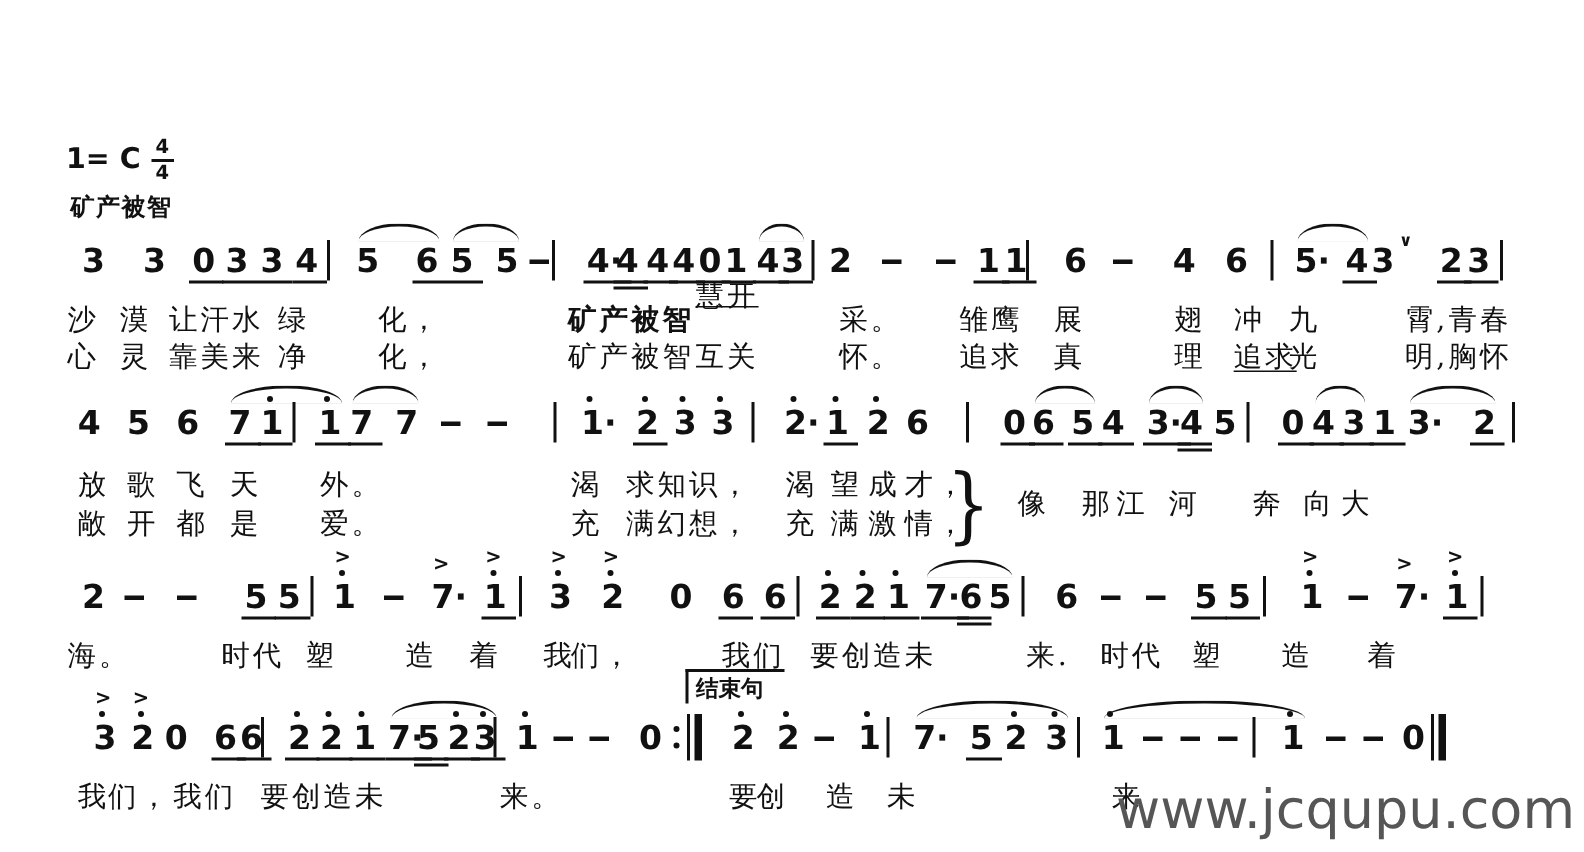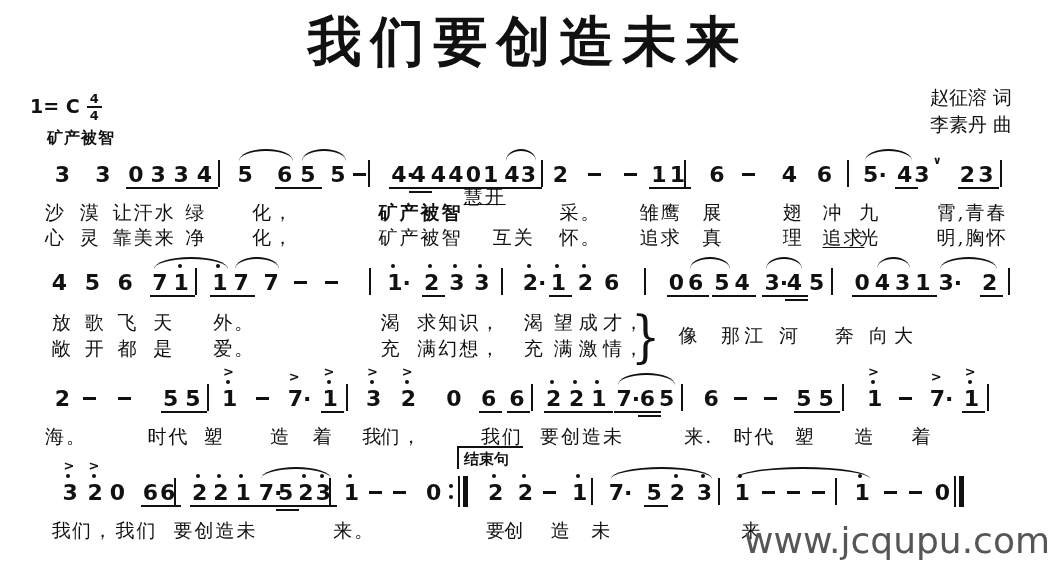--- a/index.html
+++ b/index.html
@@ -2,21 +2,21 @@
 <html><head>
 <meta charset="utf-8">
 <style>
   html,body{margin:0;padding:0;background:#e8e8e8;}
   .page{position:relative;width:1056px;height:568px;background:#ffffff;overflow:hidden;
         font-family:"DejaVu Sans",sans-serif;color:#111;}
   .title{position:absolute;top:6px;left:0;width:100%;text-align:center;margin:0;
          font:900 54px "DejaVu Serif",serif;letter-spacing:9px;}
   .credits{position:absolute;top:84px;right:44px;text-align:left;
            font:19px "DejaVu Serif",serif;line-height:27px;}
-  .keysig{position:absolute;left:30px;top:92px;font:bold 19px "DejaVu Sans",sans-serif;}
+  .keysig{position:absolute;left:44px;top:92px;font:bold 19px "DejaVu Sans",sans-serif;}
   .frac{display:inline-flex;flex-direction:column;vertical-align:middle;margin-left:7px;
         font:bold 13px "DejaVu Sans",sans-serif;line-height:13px;text-align:center;}
   .frac .fnum{border-bottom:2px solid #111;padding:0 3px 1px;}
   .frac .fden{padding-top:1px;}
   .tempo{position:absolute;left:47px;top:128px;font:bold 16px "DejaVu Sans",sans-serif;letter-spacing:1px;}
   .system{position:absolute;left:45px;width:967px;}
   .note{position:absolute;font:bold 22px "DejaVu Sans",sans-serif;line-height:26px;white-space:nowrap;}
   .note.dash{width:13px;height:3px;background:#111;}
   .ul{position:absolute;left:-2px;right:-6px;bottom:-1px;height:2px;background:#111;}
   .ul2{bottom:-5px;}
@@ -35,26 +35,21 @@
   .lyr.u{text-decoration:underline;text-underline-offset:3px;}
   .brace{position:absolute;font:300 46px "DejaVu Serif",serif;transform:scaleY(1.2);transform-origin:top;}
   .endlabel{position:absolute;font:bold 15px "DejaVu Sans",sans-serif;
             border-top:2px solid #111;border-left:2px solid #111;padding:2px 14px 0 5px;}
   .watermark{position:absolute;right:6px;top:520px;font:36px "DejaVu Sans",sans-serif;color:#565656;}
 </style>
 </head>
 <body>
 
 <div class="page">
-  <h1 class="title">我们要创造未来</h1>
-
-  <div class="credits">
-    <div>赵征溶 词</div>
-    <div>李素丹 曲</div>
-  </div>
+
 
   <div class="keysig">
     <span>1= C</span><span class="frac">
         <span class="fnum">4</span>
         <span class="fden">4</span>
       </span>
   </div>
 
   <div class="tempo">矿产被智</div>
 
@@ -115,21 +110,21 @@
       <div class="lyr" style="left: 76.3%; top: 52px;">翅</div>
       <div class="lyr" style="left: 80.4%; top: 52px;">冲</div>
       <div class="lyr" style="left: 84.2%; top: 52px;">九</div>
       <div class="lyr" style="left: 92.2%; top: 52px;">霄,青春</div>
       <div class="lyr" style="left: 0%; top: 77px;">心</div>
       <div class="lyr" style="left: 3.6%; top: 77px;">灵</div>
       <div class="lyr" style="left: 7%; top: 77px;">靠美来</div>
       <div class="lyr" style="left: 14.5%; top: 77px;">净</div>
       <div class="lyr" style="left: 21.4%; top: 77px;">化，</div>
       <div class="lyr" style="left: 34.5%; top: 77px;">矿产被智</div>
-      <div class="lyr" style="left: 43.3%; top: 77px; margin-left: 29px;">互关</div>
+      <div class="lyr" style="left: 43.3%; top: 77px;">互关</div>
       <div class="lyr" style="left: 53.2%; top: 77px;">怀。</div>
       <div class="lyr" style="left: 61.5%; top: 77px;">追求</div>
       <div class="lyr" style="left: 68%; top: 77px;">真</div>
       <div class="lyr" style="left: 76.3%; top: 77px;">理</div>
       <div class="lyr u" style="left: 80.4%; top: 77px;">追求</div>
       <div class="lyr" style="left: 84.2%; top: 77px;">光</div>
       <div class="lyr" style="left: 92.2%; top: 77px;">明,胸怀</div>
     </div>
   <div class="system" style="top: 246px; height: 118px;">
       <div class="bar" style="left: 15.5%; top: 22px;"></div>

